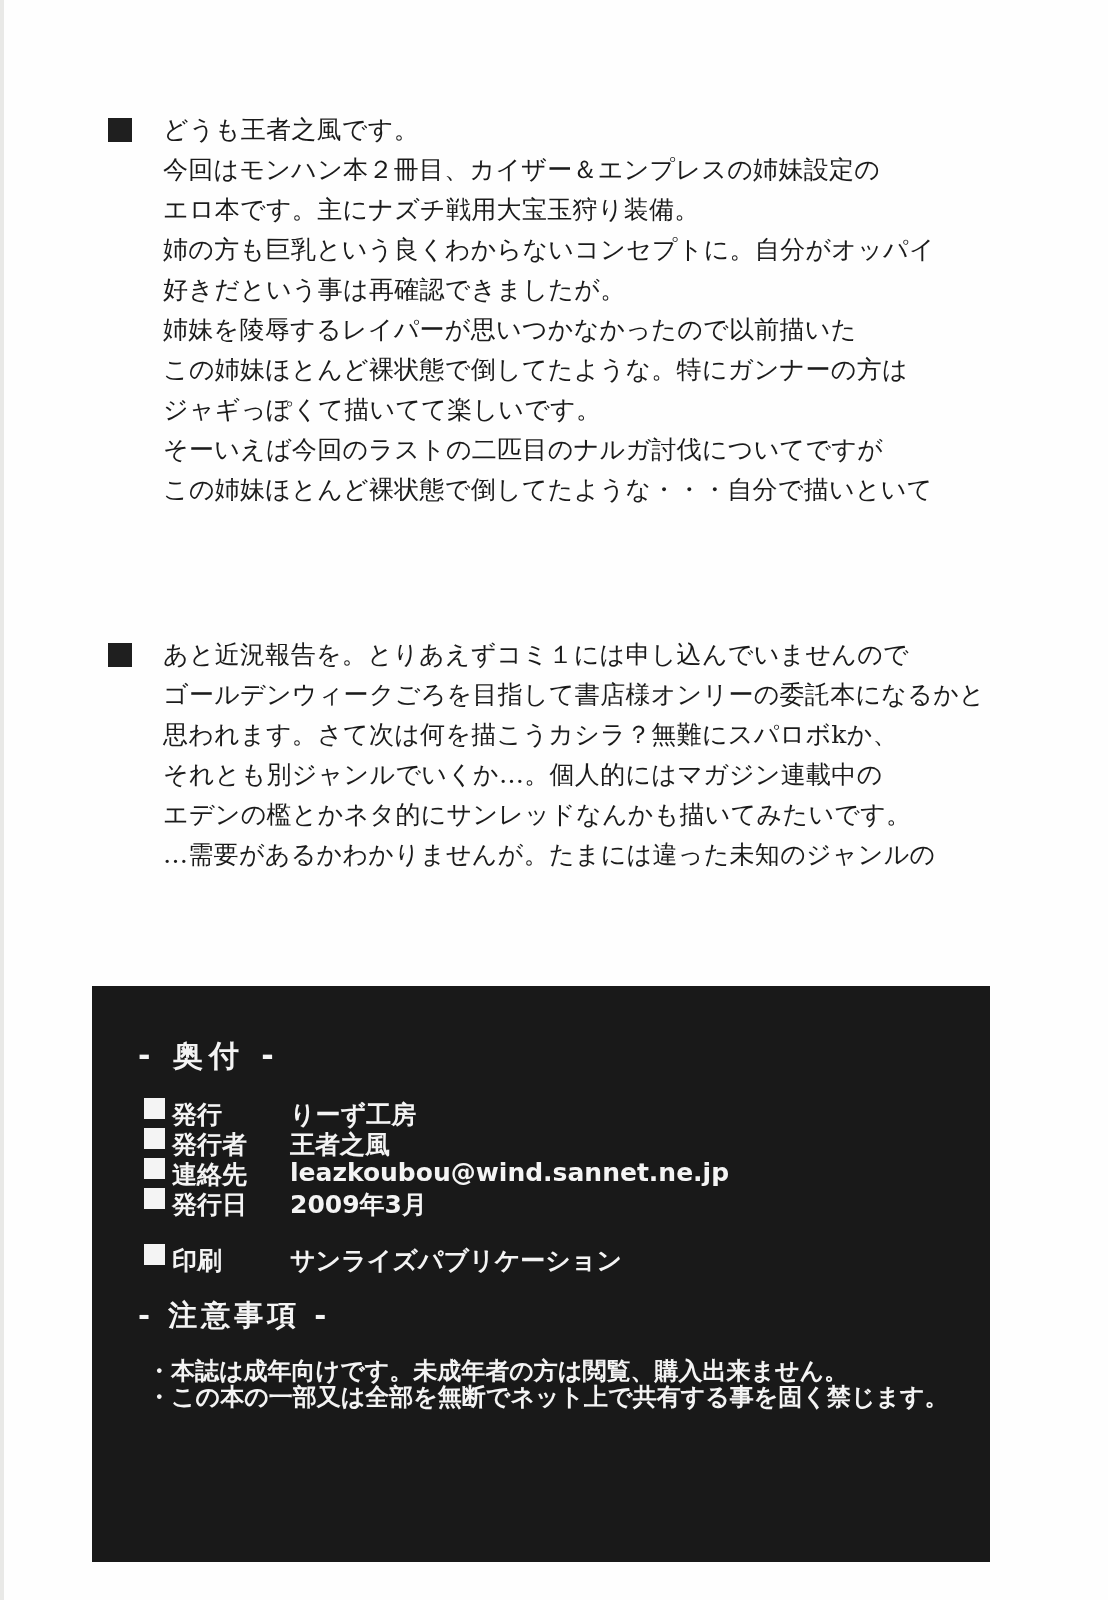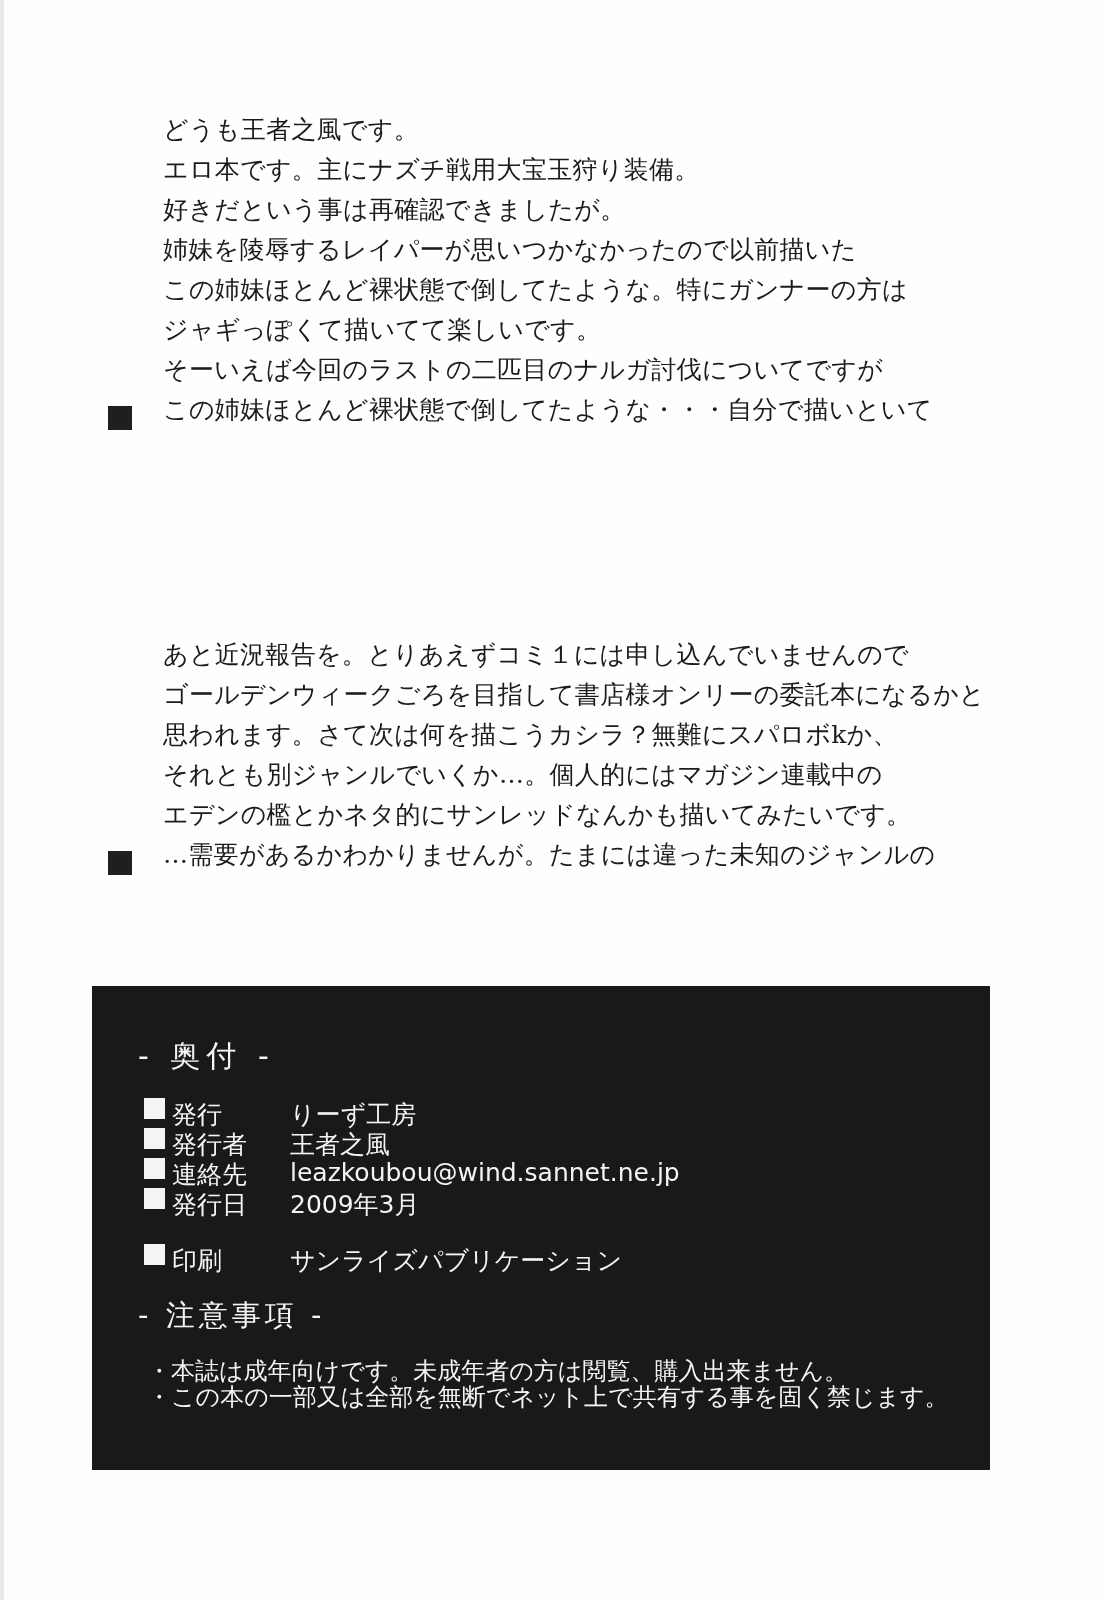--- a/index.html
+++ b/index.html
@@ -2,31 +2,31 @@
 <html><head>
 <meta charset="utf-8">
 <style>
   html,body{margin:0;padding:0;background:#cfcfcf;}
   .page{
     position:relative;width:1108px;height:1600px;margin:0 auto;
     background:#fefefe;overflow:hidden;
     font-family:"DejaVu Serif","Liberation Serif",serif;color:#1b1b1b;
   }
   .scan-edge{position:absolute;left:0;top:0;width:4px;height:100%;background:#e9e9e7;}
-  .para{position:absolute;display:flex;align-items:flex-end;}
+  .para{position:absolute;display:flex;align-items:flex-start;}
   .para-1{left:108px;top:110px;}
   .para-2{left:108px;top:627px;margin-top:8px;}
   .sq-bullet{width:24px;height:24px;background:#1f1f1f;margin-top:8px;flex:none;}
   .lines{margin-left:31px;font-size:25px;line-height:40px;white-space:nowrap;letter-spacing:0.3px;}
   .lines div{height:40px;}
 
   .colophon{
-    position:absolute;left:92px;top:986px;width:898px;height:484px;
+    position:absolute;left:92px;top:986px;width:898px;height:576px;
     background:#191919;color:#f4f4f4;
-    font-family:"DejaVu Sans","Liberation Sans",sans-serif;font-weight:normal;
+    font-family:"DejaVu Sans","Liberation Sans",sans-serif;font-weight:bold;
   }
   .c-title{position:absolute;left:46px;top:50px;font-size:30px;letter-spacing:6px;white-space:nowrap;}
   .entries{position:absolute;left:52px;top:112px;}
   .entry{display:flex;align-items:flex-start;height:30px;white-space:nowrap;}
   .entry.gap{margin-top:26px;}
   .wsq{width:21px;height:21px;background:#f4f4f4;margin-right:7px;flex:none;}
   .entry .label{width:118px;font-size:25px;flex:none;}
   .entry .value{font-size:25px;}
   .c-subtitle{position:absolute;left:46px;top:310px;font-size:29px;letter-spacing:4px;white-space:nowrap;}
   .notices{position:absolute;left:55px;top:372px;font-size:24px;line-height:26px;white-space:nowrap;}
@@ -35,21 +35,23 @@
 </head>
 <body>
 
 <div class="page">
   <div class="scan-edge"></div>
 
   <section class="para para-1">
     <span class="sq-bullet"></span>
     <div class="lines">
       <div>どうも王者之風です。</div>
+      <div>今回はモンハン本２冊目、カイザー＆エンプレスの姉妹設定の</div>
       <div>エロ本です。主にナズチ戦用大宝玉狩り装備。</div>
+      <div>姉の方も巨乳という良くわからないコンセプトに。自分がオッパイ</div>
       <div>好きだという事は再確認できましたが。</div>
       <div>姉妹を陵辱するレイパーが思いつかなかったので以前描いた</div>
       <div>この姉妹ほとんど裸状態で倒してたような。特にガンナーの方は</div>
       <div>ジャギっぽくて描いてて楽しいです。</div>
       <div>そーいえば今回のラストの二匹目のナルガ討伐についてですが</div>
       <div>この姉妹ほとんど裸状態で倒してたような・・・自分で描いといて</div>
     </div>
   </section>
 
   <section class="para para-2">

